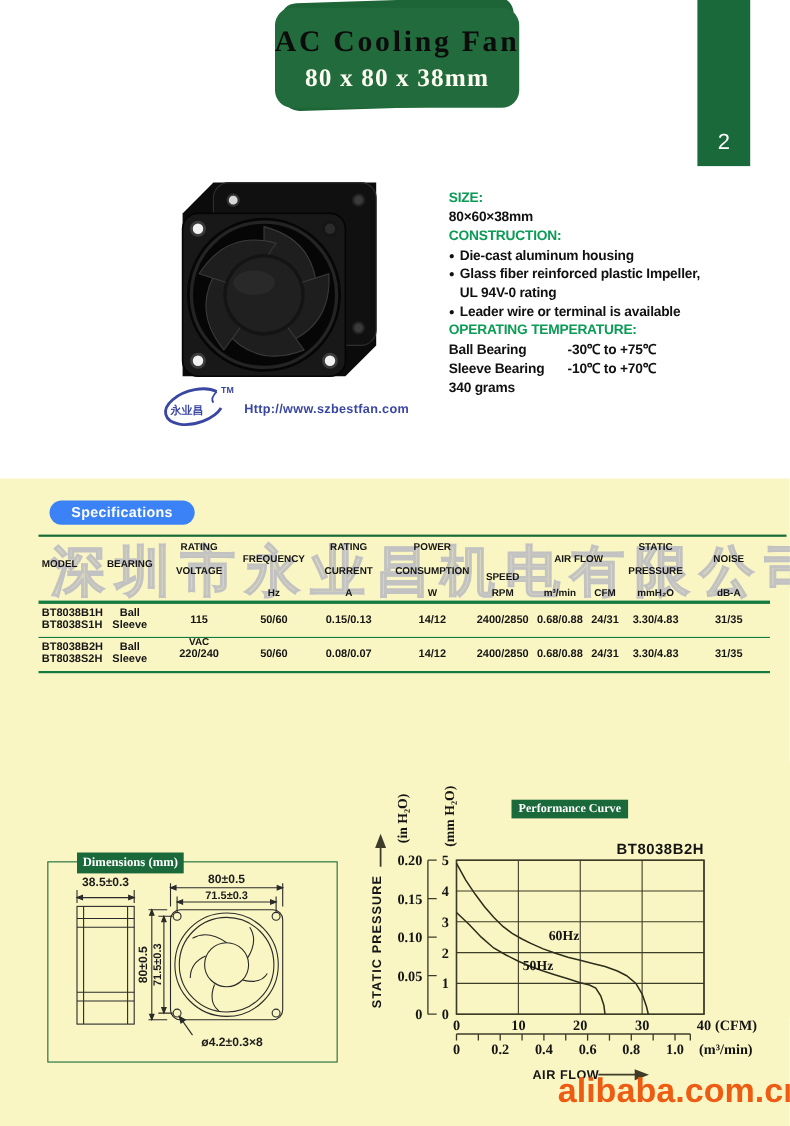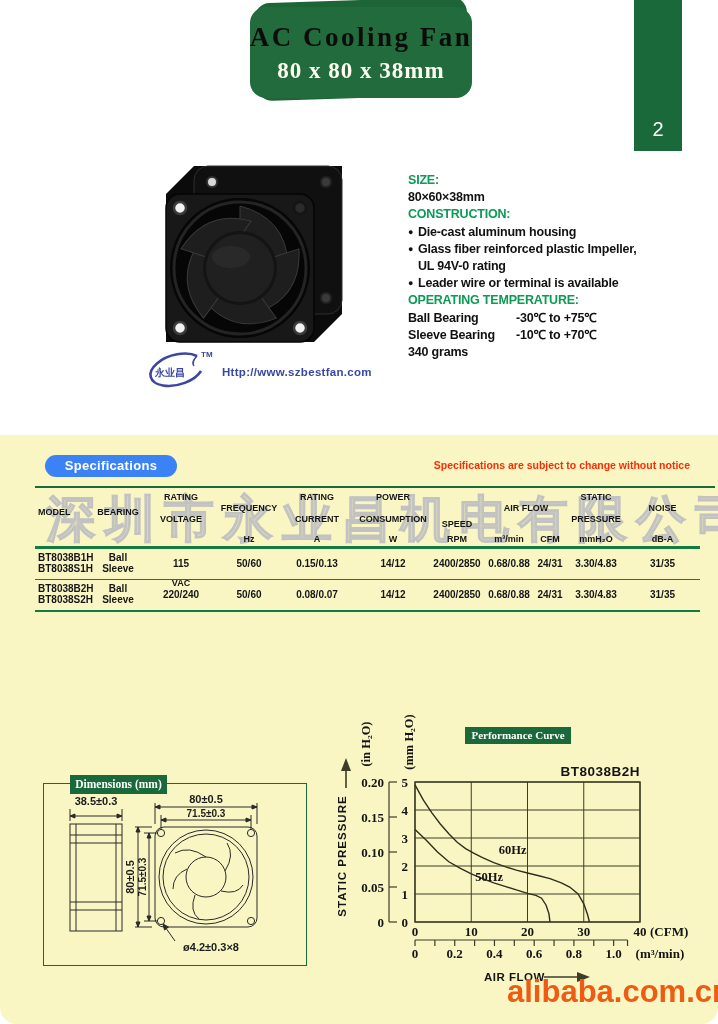--- a/index.html
+++ b/index.html
@@ -1,17 +1,17 @@
 <!DOCTYPE html>
 <html><head>
 <meta charset="utf-8">
 <style>
   html,body{margin:0;padding:0;}
   body{font-family:"Liberation Sans",sans-serif;}
-  .page{position:relative;width:718px;height:1024px;background:#ffffff;overflow:hidden;border-radius:17px;}
+  .page{position:relative;width:718px;height:1024px;background:#ffffff;overflow:hidden;}
   .abs{position:absolute;}
   
   .hdr-back{left:256px;top:0px;width:212px;height:98px;background:#1d6436;border-radius:15px;transform:rotate(-1.8deg);}
   .hdr-front{left:250px;top:7px;width:222px;height:91px;background:#226b3c;border-radius:16px;}
   .hdr-title{left:232px;top:22px;width:258px;text-align:center;font-family:"Liberation Serif",serif;font-weight:bold;font-size:27px;color:#0c0c0c;letter-spacing:2.5px;white-space:nowrap;}
   .hdr-sub{left:250px;top:58px;width:222px;text-align:center;font-family:"Liberation Serif",serif;font-weight:bold;font-size:23px;color:#fdfdf2;letter-spacing:1px;}
   .page-bar{left:634px;top:0px;width:48px;height:151px;background:#1a693a;display:flex;align-items:flex-end;justify-content:center;}
   .page-num{color:#ffffff;font-size:20px;margin-bottom:10px;}
   
   .speccol{left:408px;top:174px;width:268px;font-size:12.5px;font-weight:bold;color:#111;letter-spacing:-0.2px;}
@@ -107,21 +107,20 @@
   <svg class="abs" style="left:134px;top:346px;" width="92" height="46" viewBox="0 0 92 46">
     <path d="M63,10 A27,15 -16 1 0 67,25" fill="none" stroke="#3a47a2" stroke-width="2.6"></path>
     <path d="M63,10 Q57,16 60,20" fill="none" stroke="#3a47a2" stroke-width="1.6"></path>
     <text x="21" y="30" font-size="10" fill="#3a47a2">永业昌</text>
     <text x="67" y="11" font-size="8" fill="#3a47a2">TM</text>
   </svg>
   <div class="abs logo-url">Http://www.szbestfan.com</div>
 
   <div class="abs yellow"></div>
   <div class="abs spec-pill">Specifications</div>
-  <div class="abs notice">Specifications are subject to change without notice</div>
   <div class="abs rule"></div>
   <div class="abs watermark">深圳市永业昌机电有限公司</div>
 
   <div class="abs tbl">
     <div class="thead">
       <span style="left:0;top:17px;width:56px;" class="model-cell">MODEL</span>
       <span style="left:56px;top:17px;width:54px;">BEARING</span>
       <span style="left:110px;top:2px;width:72px;">RATING</span>
       <span style="left:110px;top:24px;width:72px;">VOLTAGE</span>
       <span style="left:182px;top:13px;width:64px;">FREQUENCY</span>

